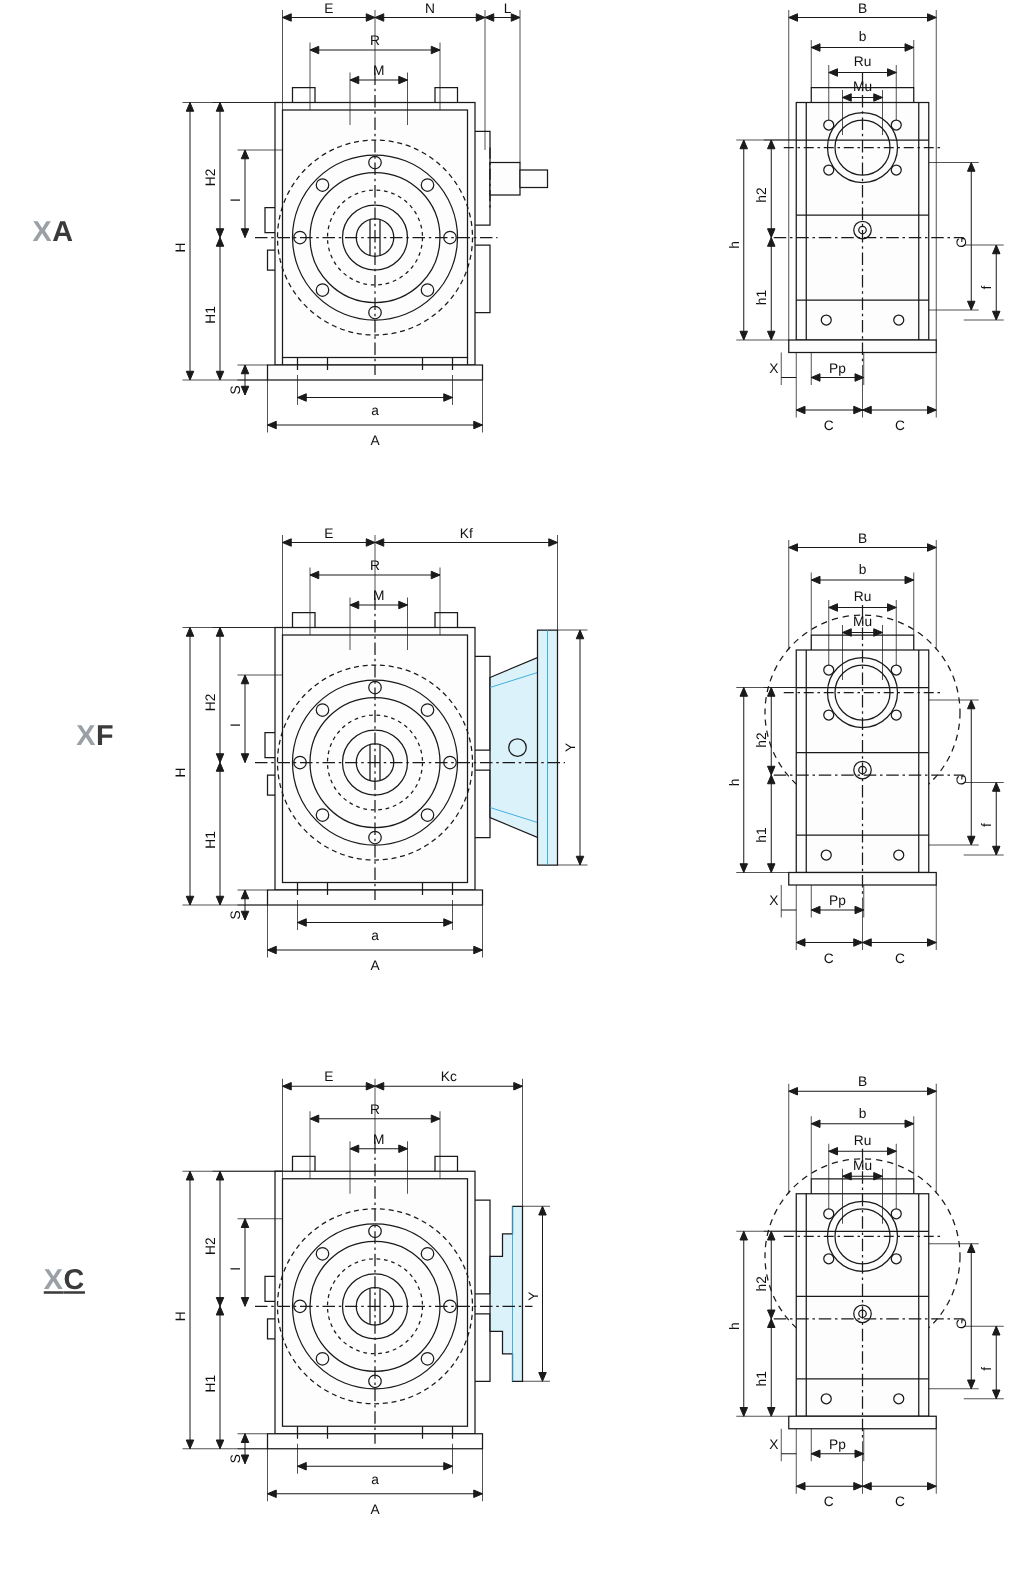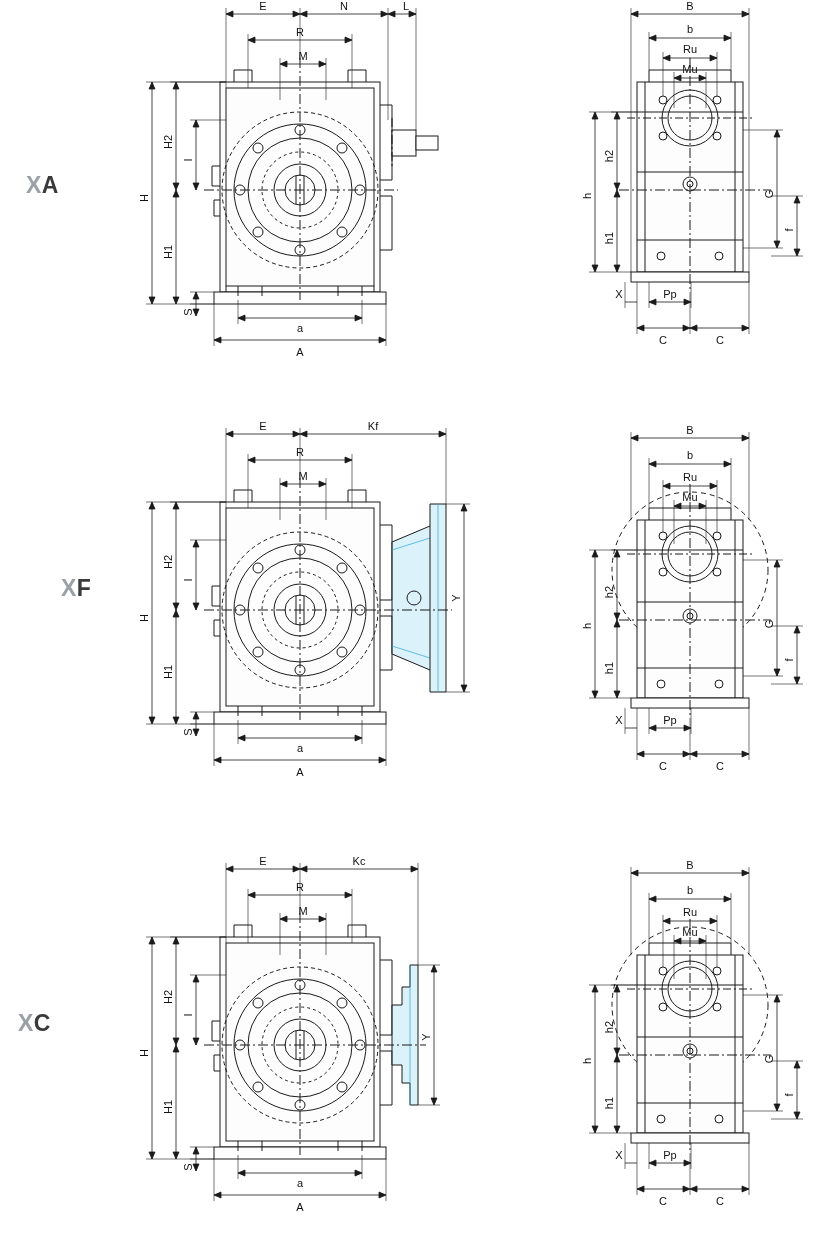--- a/index.html
+++ b/index.html
@@ -469,21 +469,21 @@
           <text x="38" y="248" transform="rotate(-90 38 248)">h1</text>
           <text x="198" y="204" transform="rotate(-90 198 204)">G</text>
           <text x="218" y="240" transform="rotate(-90 218 240)">f</text>
         </g>
       </svg>
     </div>
   </div>
 
   <div class="row" style="top:845px;">
 
-    <div class="row-label" style="left:18px;top:165px;">
+    <div class="row-label" style="left:35px;top:165px;text-decoration:underline;">
       <span class="x">X</span><span>C</span>
     </div>
 
     <div class="view" style="left:130px;top:10px;">
       <svg width="330" height="370" viewBox="0 0 330 370">
         <g stroke="#1a1a1a" fill="none" stroke-width="1">
           <rect x="90" y="82" width="160" height="210" fill="#fdfdfd"></rect>
           <rect x="96" y="88" width="148" height="198"></rect>
           <path d="M104 82 L104 70 L122 70 L122 82"></path>
           <path d="M218 82 L218 70 L236 70 L236 82"></path>

